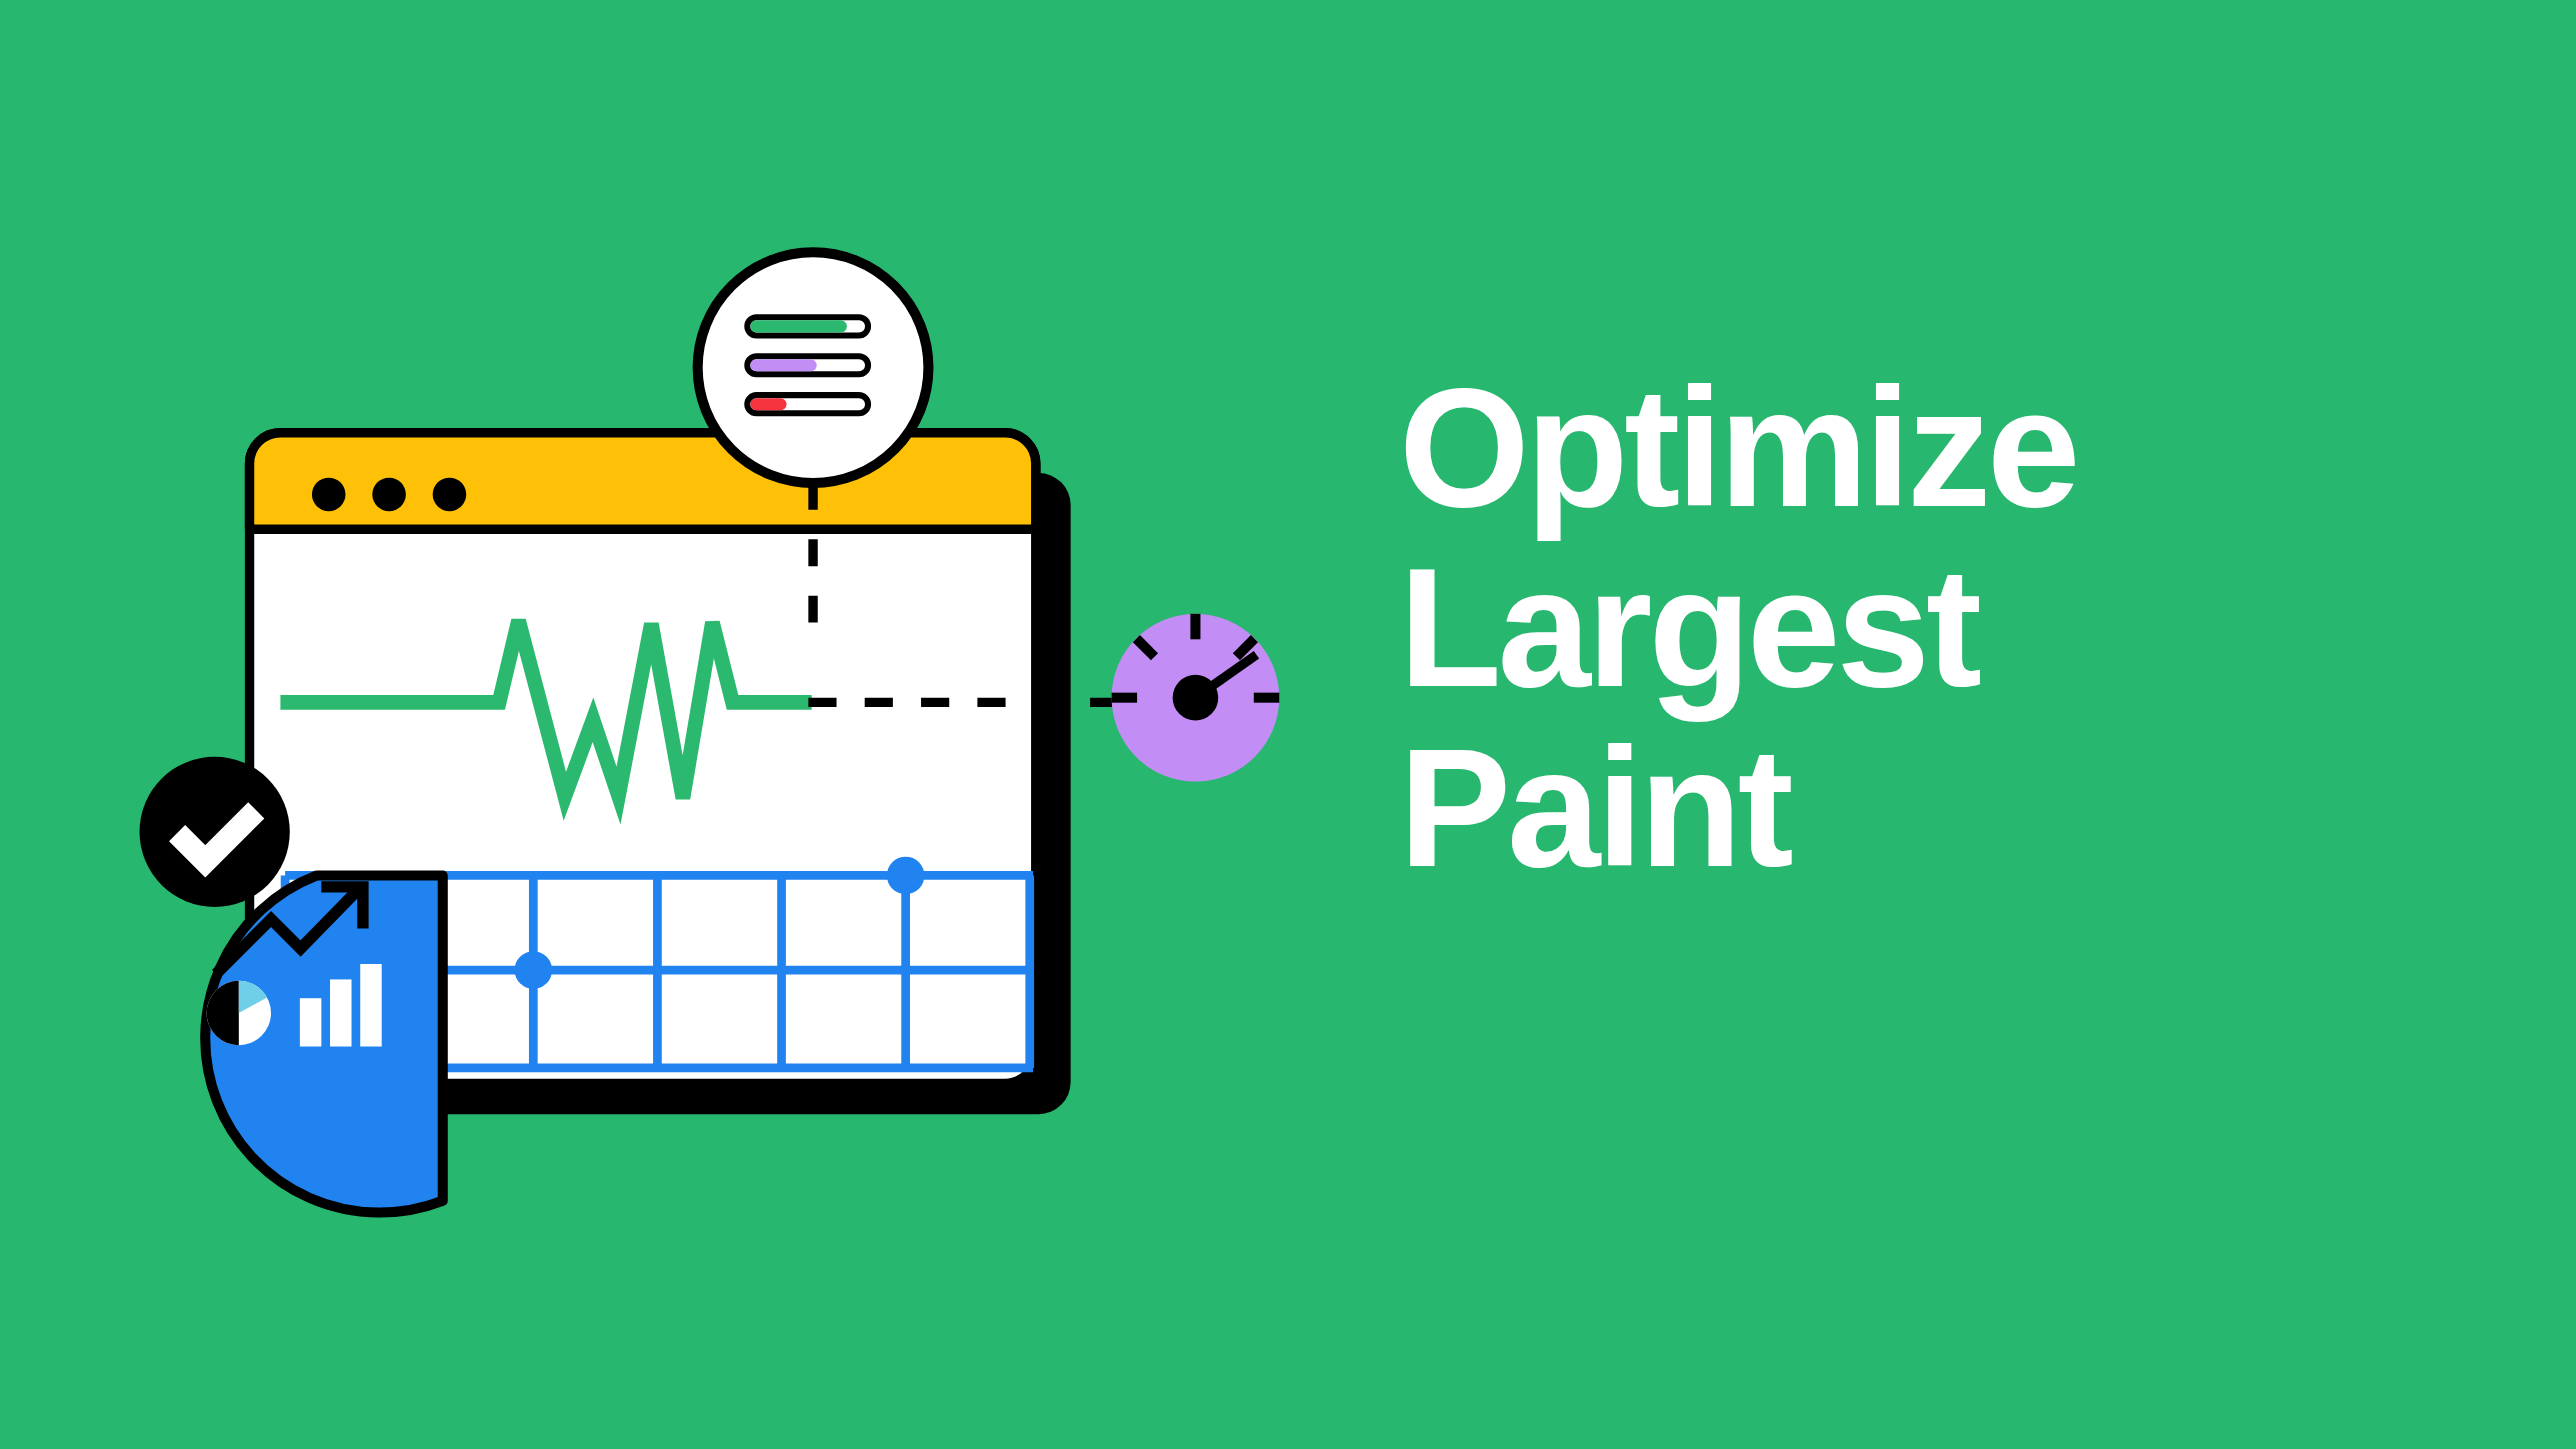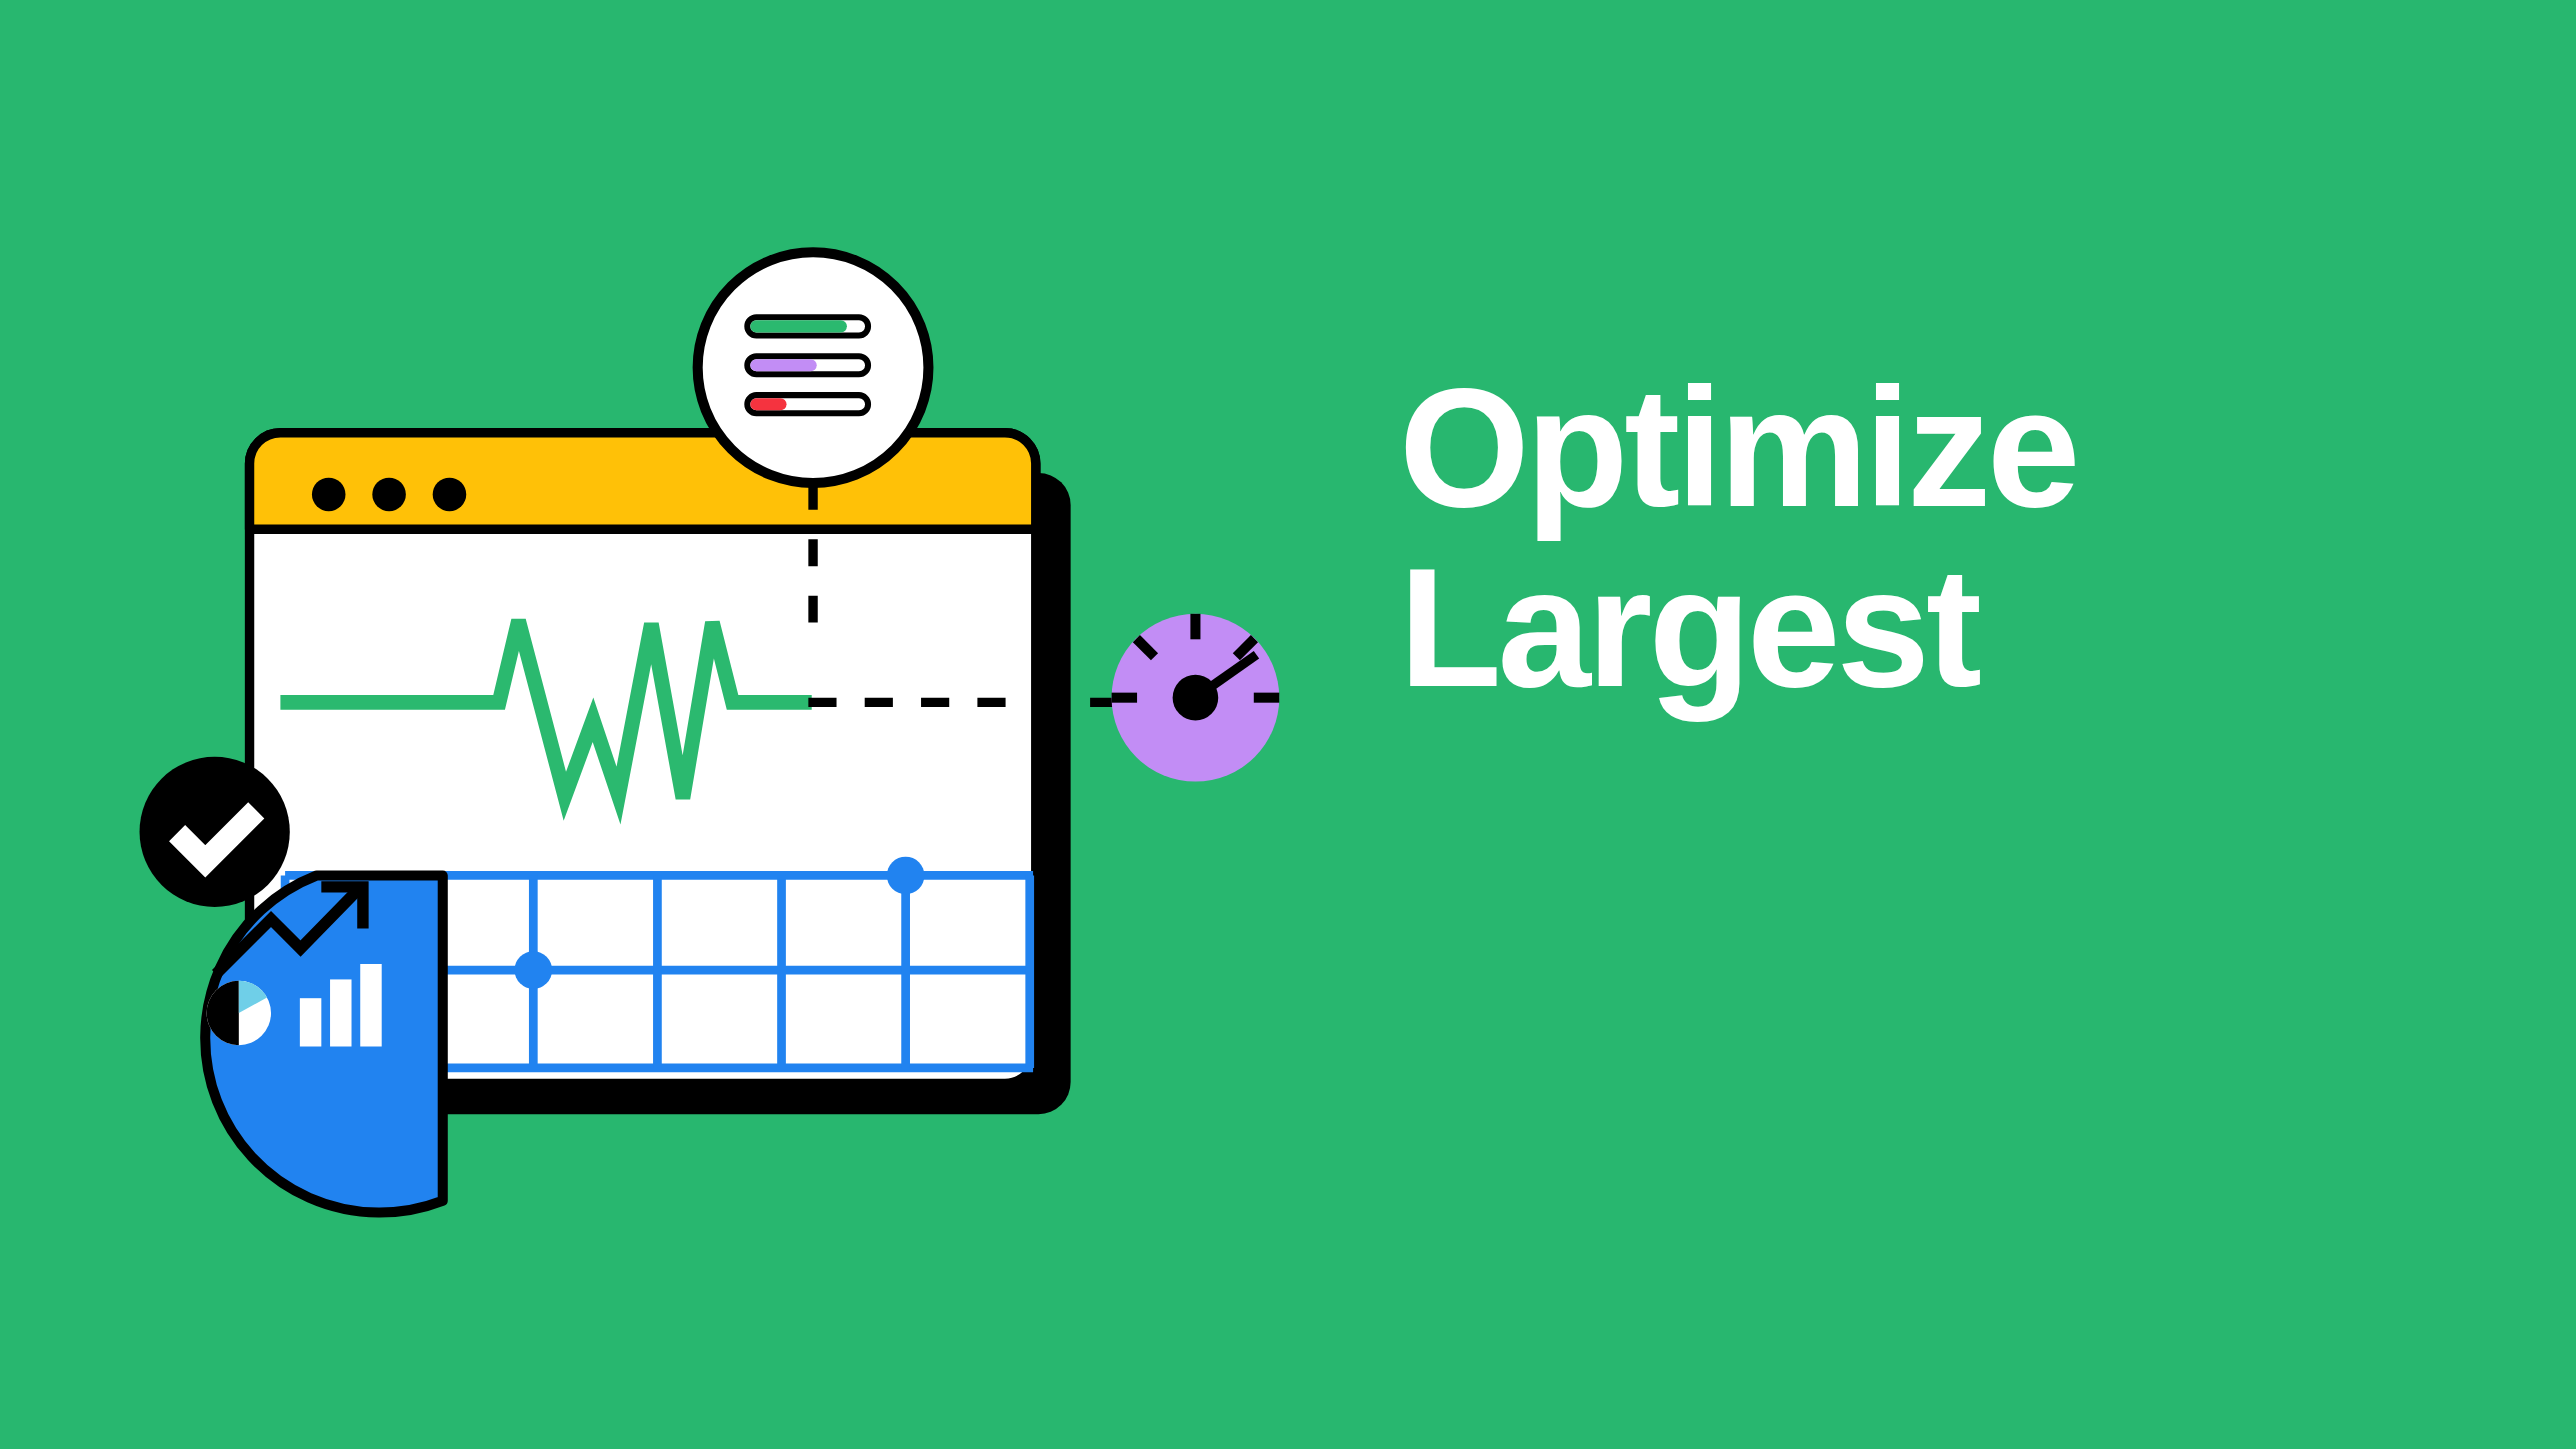--- a/index.html
+++ b/index.html
@@ -128,16 +128,17 @@
       <rect x="447" y="1488" width="32" height="72" fill="#ffffff"></rect>
       <rect x="492" y="1460" width="32" height="100" fill="#ffffff"></rect>
       <rect x="537" y="1437" width="32" height="123" fill="#ffffff"></rect>
     </g>
 
   </svg>
 
   <div class="headline">
     <span class="ln">Optimize</span>
     <span class="ln">Largest</span>
+    <span class="ln">Paint</span>
   </div>
 
 </div>
 
 
 </body></html>

